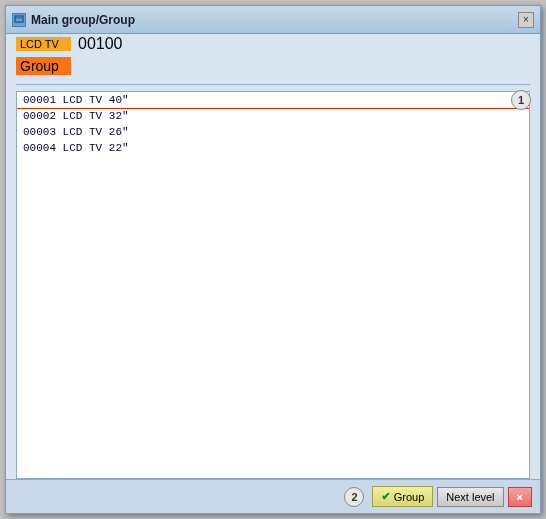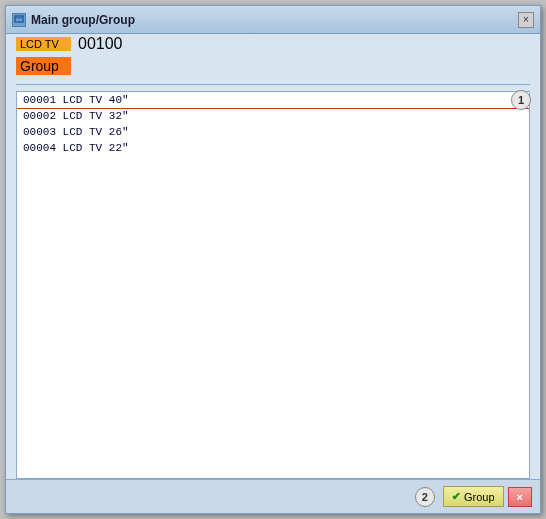--- a/index.html
+++ b/index.html
@@ -261,17 +261,20 @@
       <div class="circle-badge">1</div>
     </div>
   </div>
 
   <div class="footer">
     <div class="footer-badge">2</div>
     <button class="btn btn-choose">
       <span class="check-icon">✔</span>
       <span>Group</span>
     </button>
+    <button class="btn btn-next">
+      <span>Next level</span>
+    </button>
     <button class="btn btn-cancel">
       <span class="x-icon">×</span>
     </button>
   </div>
 </div>
 
 </body></html>

